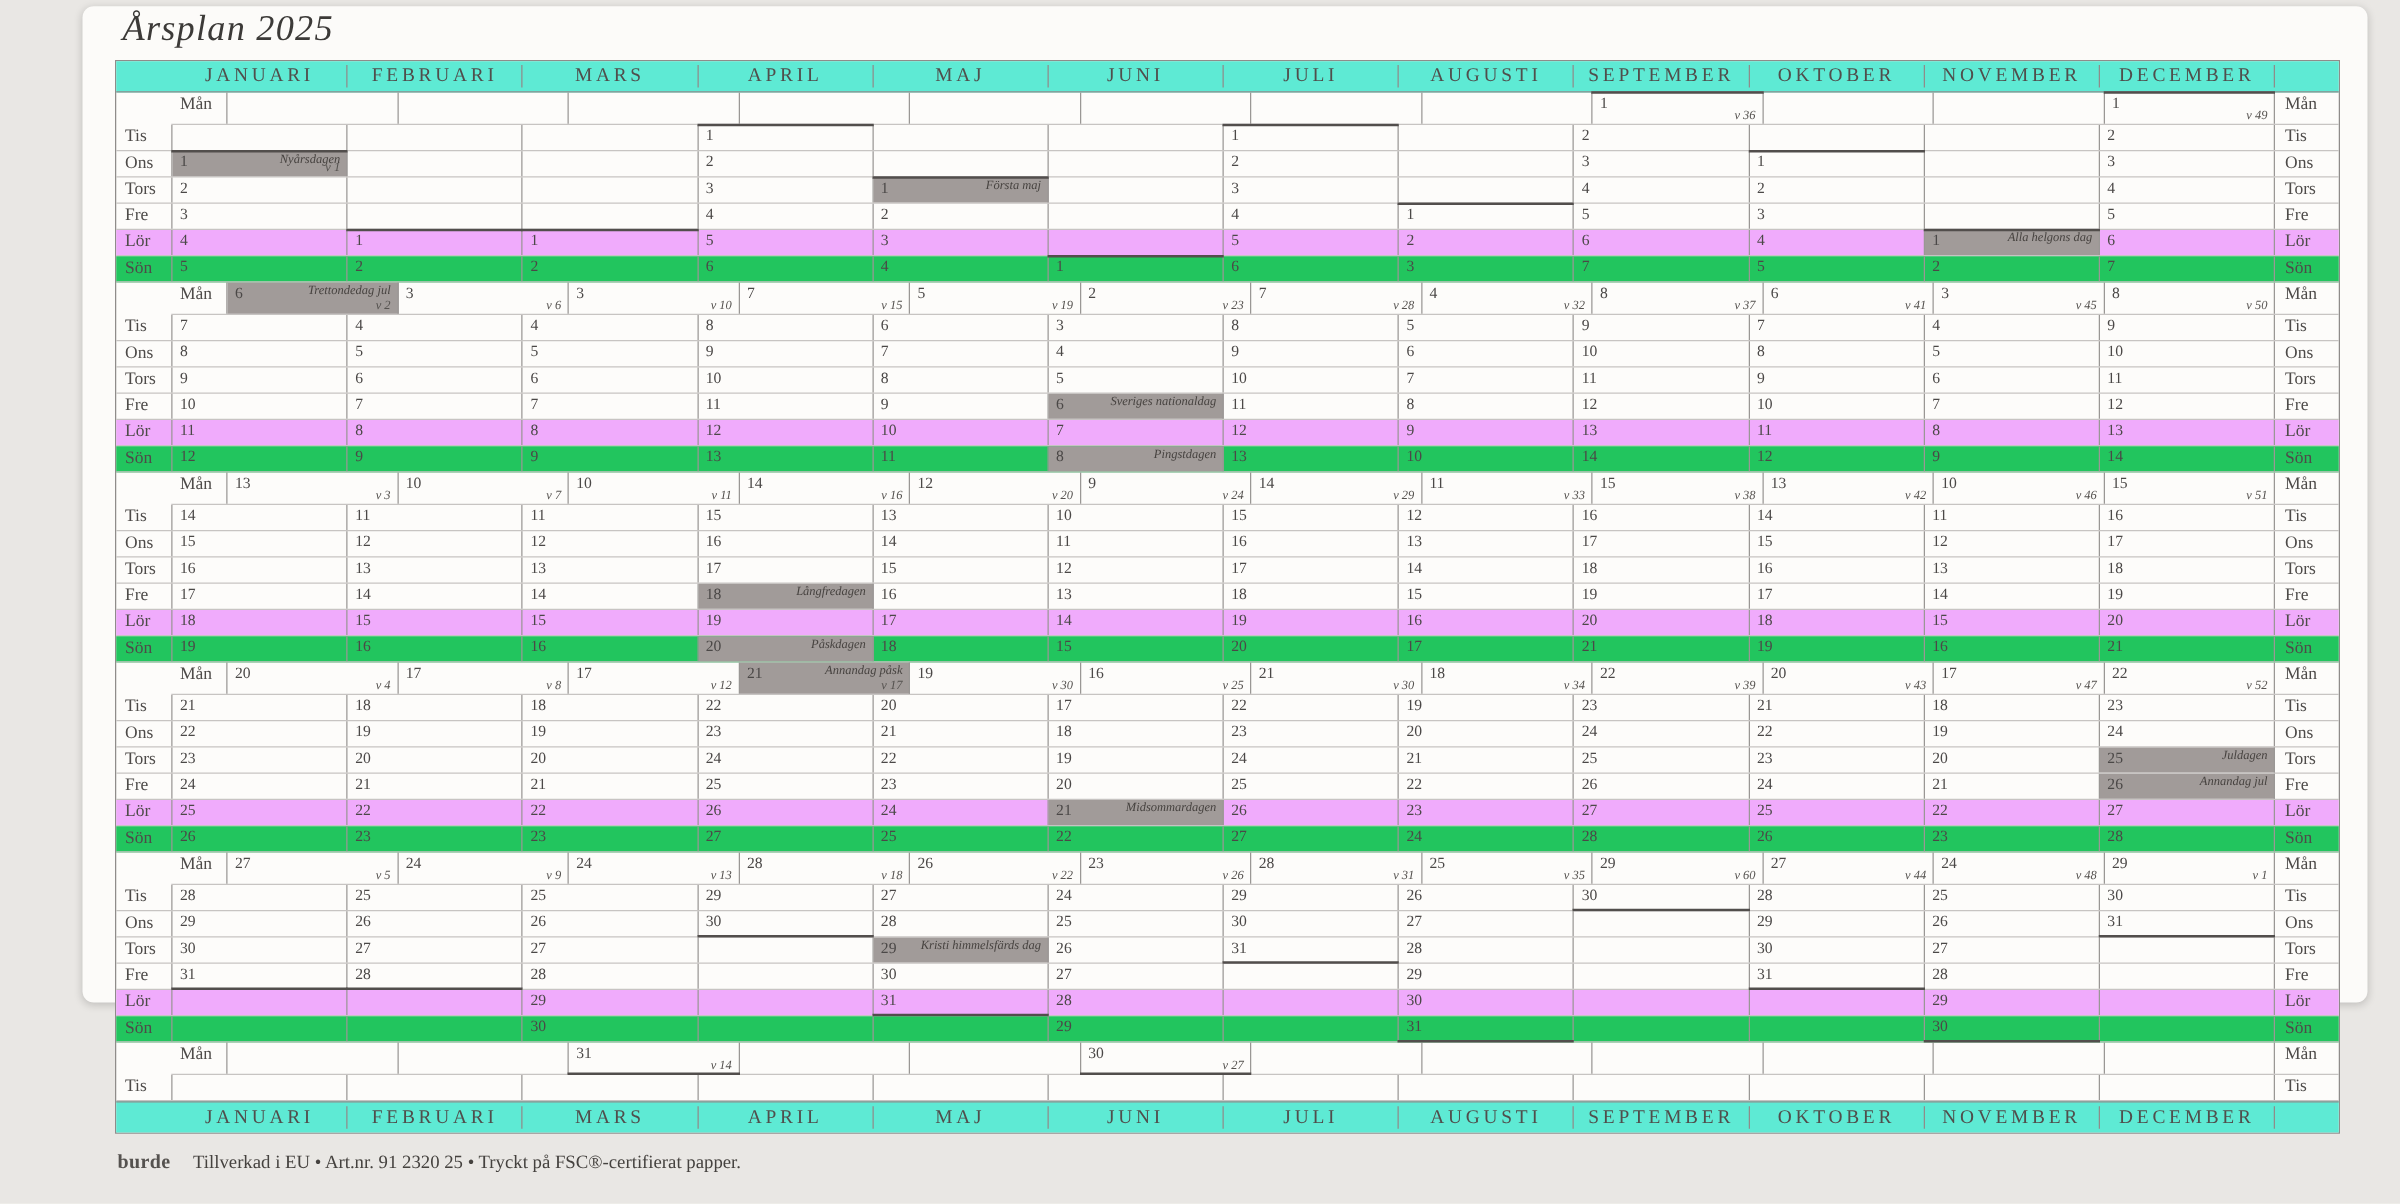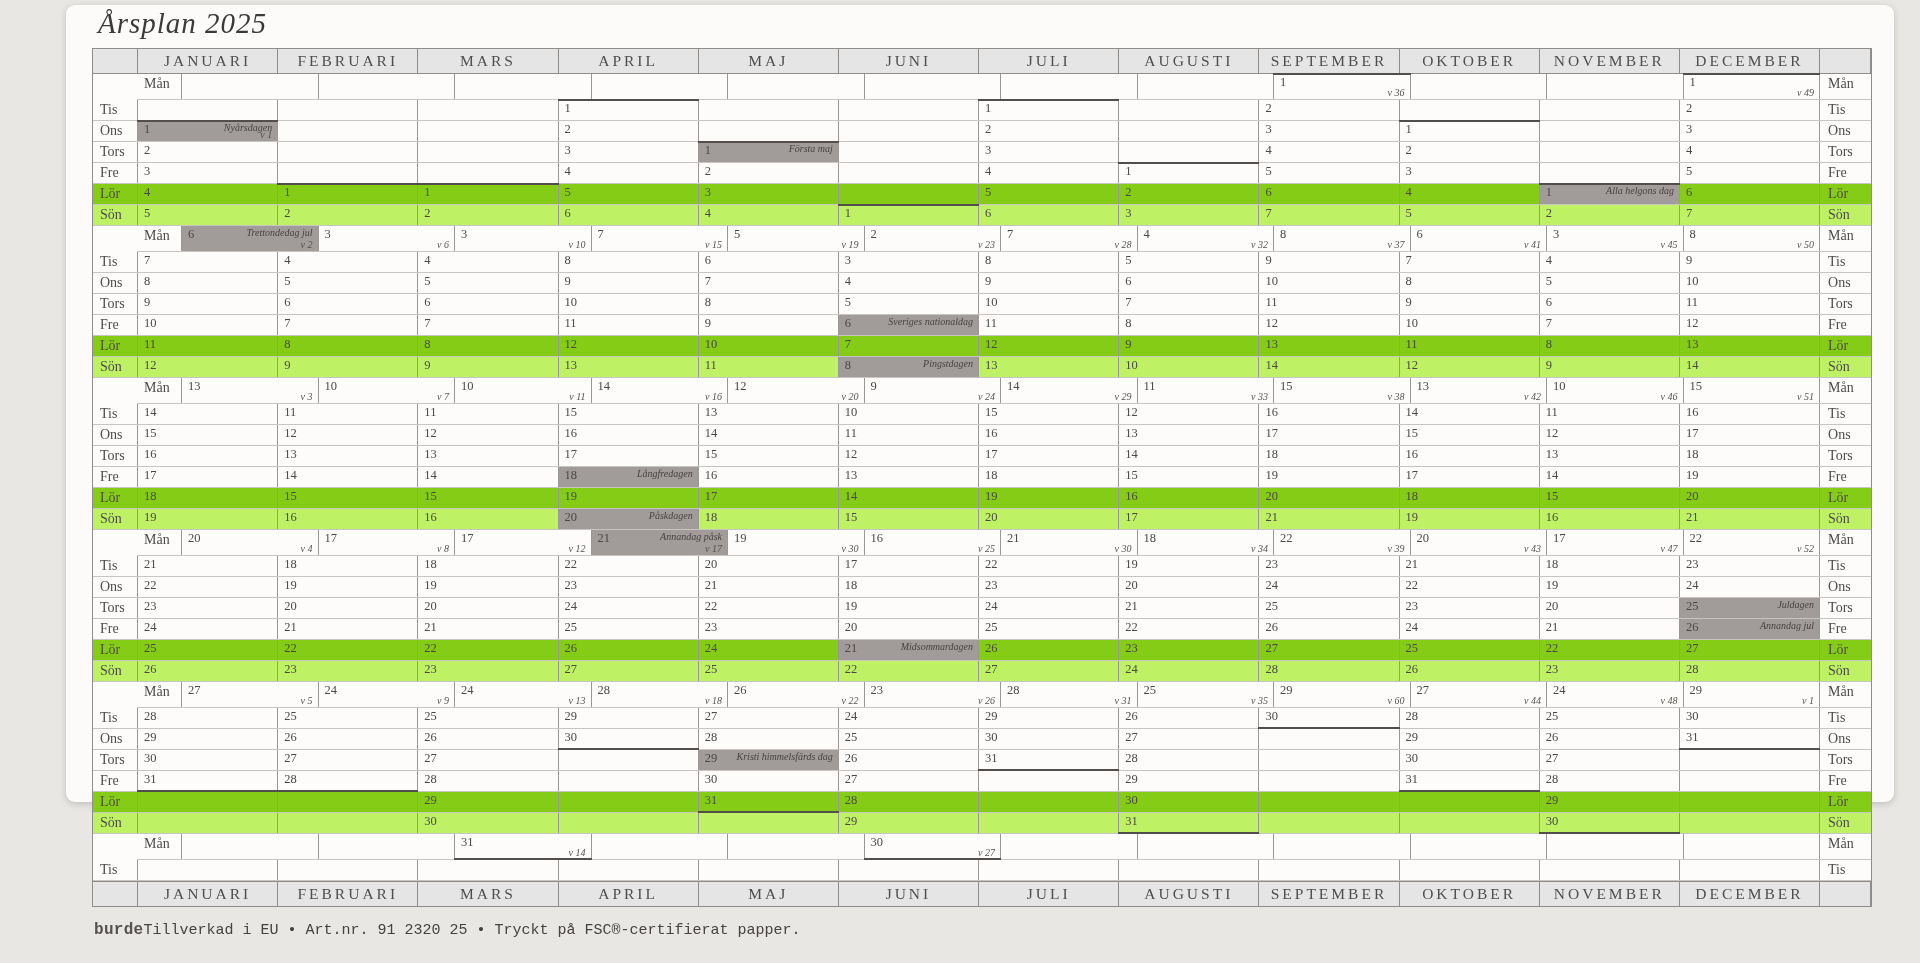--- a/index.html
+++ b/index.html
@@ -17,62 +17,62 @@
   }
   .title{
     position:absolute;left:32px;top:2px;
     font-size:29px;font-style:italic;color:#3c3a38;letter-spacing:1px;
   }
   .grid{
     position:absolute;left:26px;top:43px;width:1780px;
     border:1px solid #8f8c8a;background:#fdfcfa;
   }
   .row{display:flex;border-bottom:1px solid #c7c4c2;}
-  .row.header{height:25px;background:#e5e5e5;border-bottom:1px solid #8f8c8a;}
+  .row.header{height:25px;background:#5eead4;border-bottom:1px solid #8f8c8a;align-items:center;}
   .row.header:last-child{border-bottom:none;border-top:1px solid #8f8c8a;}
   .h-mon{height:26px;margin-left:44px;}
   .h-std{height:21px;}
   .lbl{
     width:45px;flex:none;padding:2px 0 0 7px;
     border-right:1px solid #9a9795;font-size:14px;color:#4e4b49;
   }
   .rlbl{
     width:51px;flex:none;padding:2px 0 0 8px;
     font-size:14px;color:#4e4b49;
   }
   .mcell{flex:1;border-right:1px solid #9a9795;position:relative;}
   .hcell{
     display:flex;align-items:center;justify-content:center;
     padding:0;font-size:15.5px;letter-spacing:3px;color:#504e4c;
     border-right:1px solid #8f8c8a;
   }
-  .row-lor{background:#84cc16;}
-  .row-son{background:#bef264;}
+  .row-lor{background:#f0abfc;}
+  .row-son{background:#22c55e;}
   .hol{background:#a19b99;}
   .num{position:absolute;left:6px;top:1px;font-size:12.5px;color:#4b4847;}
   .hname{
     position:absolute;right:5px;top:2px;font-size:10px;line-height:10px;
     font-style:italic;color:#474340;white-space:nowrap;
   }
   .wnum{
     position:absolute;right:5px;bottom:1px;font-size:10px;
     font-style:italic;color:#55524f;
   }
   .mstart::before{
     content:"";position:absolute;left:-1px;right:-1px;top:-1px;height:2px;
     background:#524e4c;z-index:2;
   }
   .mend::after{
     content:"";position:absolute;left:-1px;right:-1px;bottom:-1px;height:2px;
     background:#524e4c;z-index:2;
   }
   .footer{
     position:absolute;left:28px;top:916px;
-    display:flex;align-items:center;gap:0;
-    font-family:Liberation Mono, monospace;
+    display:flex;align-items:center;gap:18px;
+    font-family:Liberation Serif, serif;
   }
   .logo{font-size:16px;font-weight:bold;color:#55524f;letter-spacing:.3px;}
   .ftext{font-size:15px;color:#45423f;}
 </style>
 </head>
 <body>
 
 <div class="sheet">
   <div class="title">Årsplan 2025</div>
   <div class="grid">

